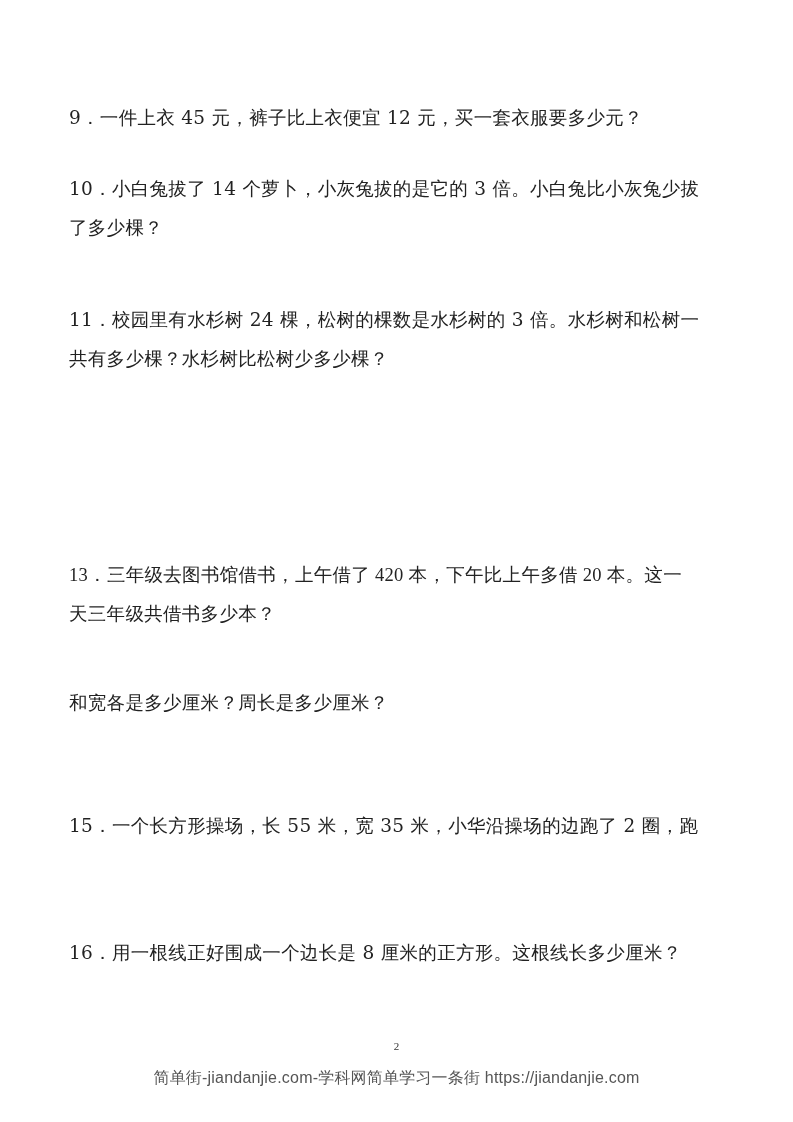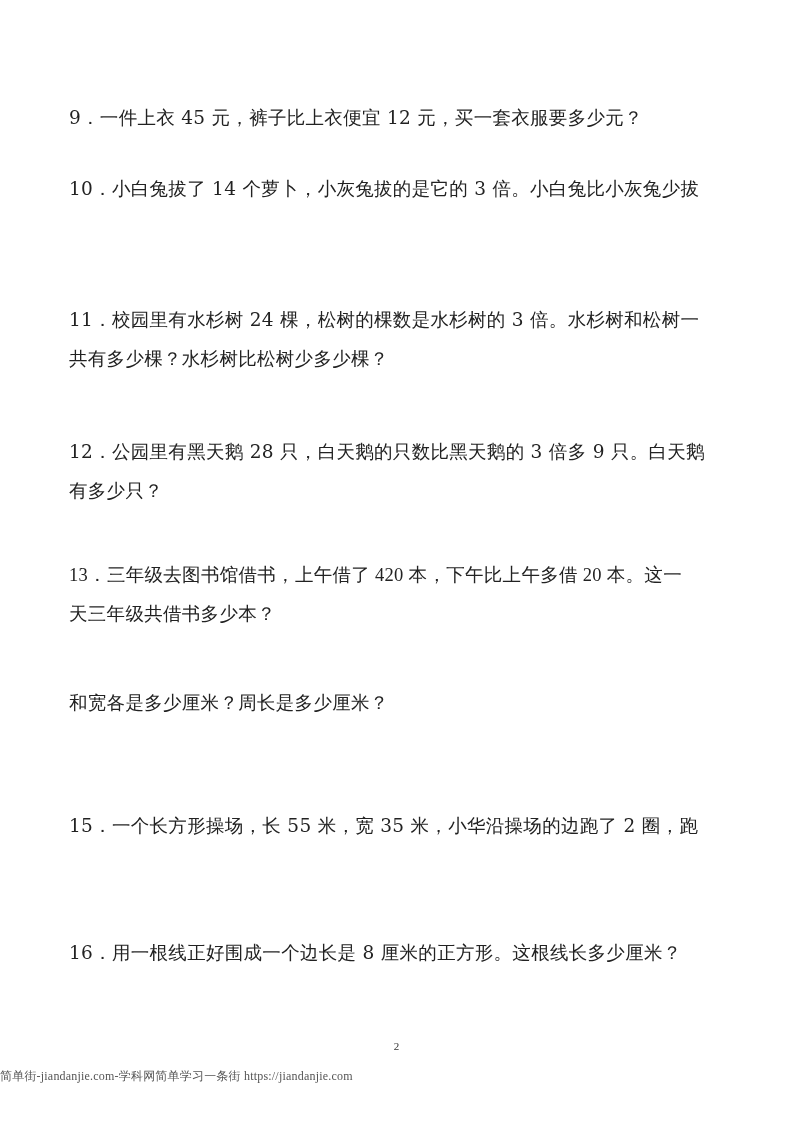--- a/index.html
+++ b/index.html
@@ -42,49 +42,46 @@
       text-align: center;
       font-size: 11px;
       color: #333;
       font-family: "Liberation Serif", serif;
     }
     .footer {
       position: absolute;
       top: 1068px;
       left: 0;
       width: 793px;
-      text-align: left;
-      font-size: 12px;
+      text-align: center;
+      font-size: 16px;
       color: #555;
-      font-family: Liberation Serif, serif;
+      font-family: Liberation Sans, sans-serif;
       letter-spacing: 0.2px;
     }
   </style>
 </head>
 <body>
 
 <div class="page">
 
   <div class="question" style="top:98px;">
     <span class="line">9．一件上衣 45 元，裤子比上衣便宜 12 元，买一套衣服要多少元？</span>
   </div>
 
   <div class="question" style="top:169px;">
     <span class="line">10．小白兔拔了 14 个萝卜，小灰兔拔的是它的 3 倍。小白兔比小灰兔少拔</span>
+    <span class="line">了多少棵？</span>
   </div>
 
   <div class="question" style="top:300px;">
     <span class="line">11．校园里有水杉树 24 棵，松树的棵数是水杉树的 3 倍。水杉树和松树一</span>
     <span class="line">共有多少棵？水杉树比松树少多少棵？</span>
   </div>
 
-  <div class="question" style="top:432px;">
-    <span class="line">12．公园里有黑天鹅 28 只，白天鹅的只数比黑天鹅的 3 倍多 9 只。白天鹅</span>
-    <span class="line">有多少只？</span>
-  </div>
 
   <div class="question" style="top:556px;font-family:Liberation Serif, serif;">
     <span class="line">13．三年级去图书馆借书，上午借了 420 本，下午比上午多借 20 本。这一</span>
     <span class="line">天三年级共借书多少本？</span>
   </div>
 
   <div class="question" style="top:683px;">
     <span class="line">和宽各是多少厘米？周长是多少厘米？</span>
   </div>
 

